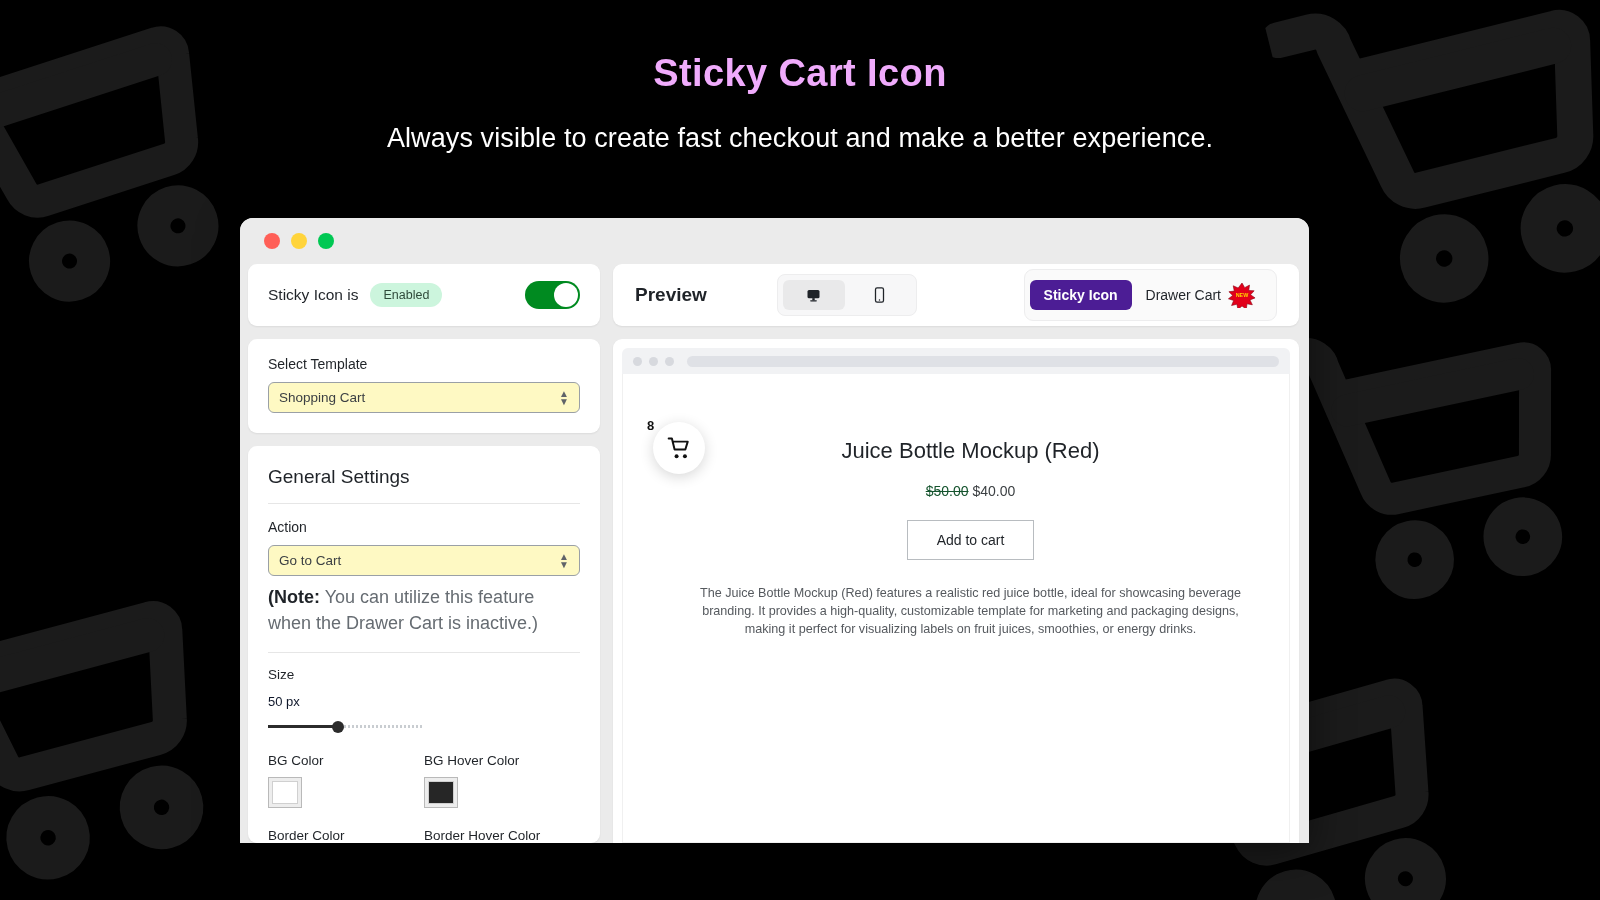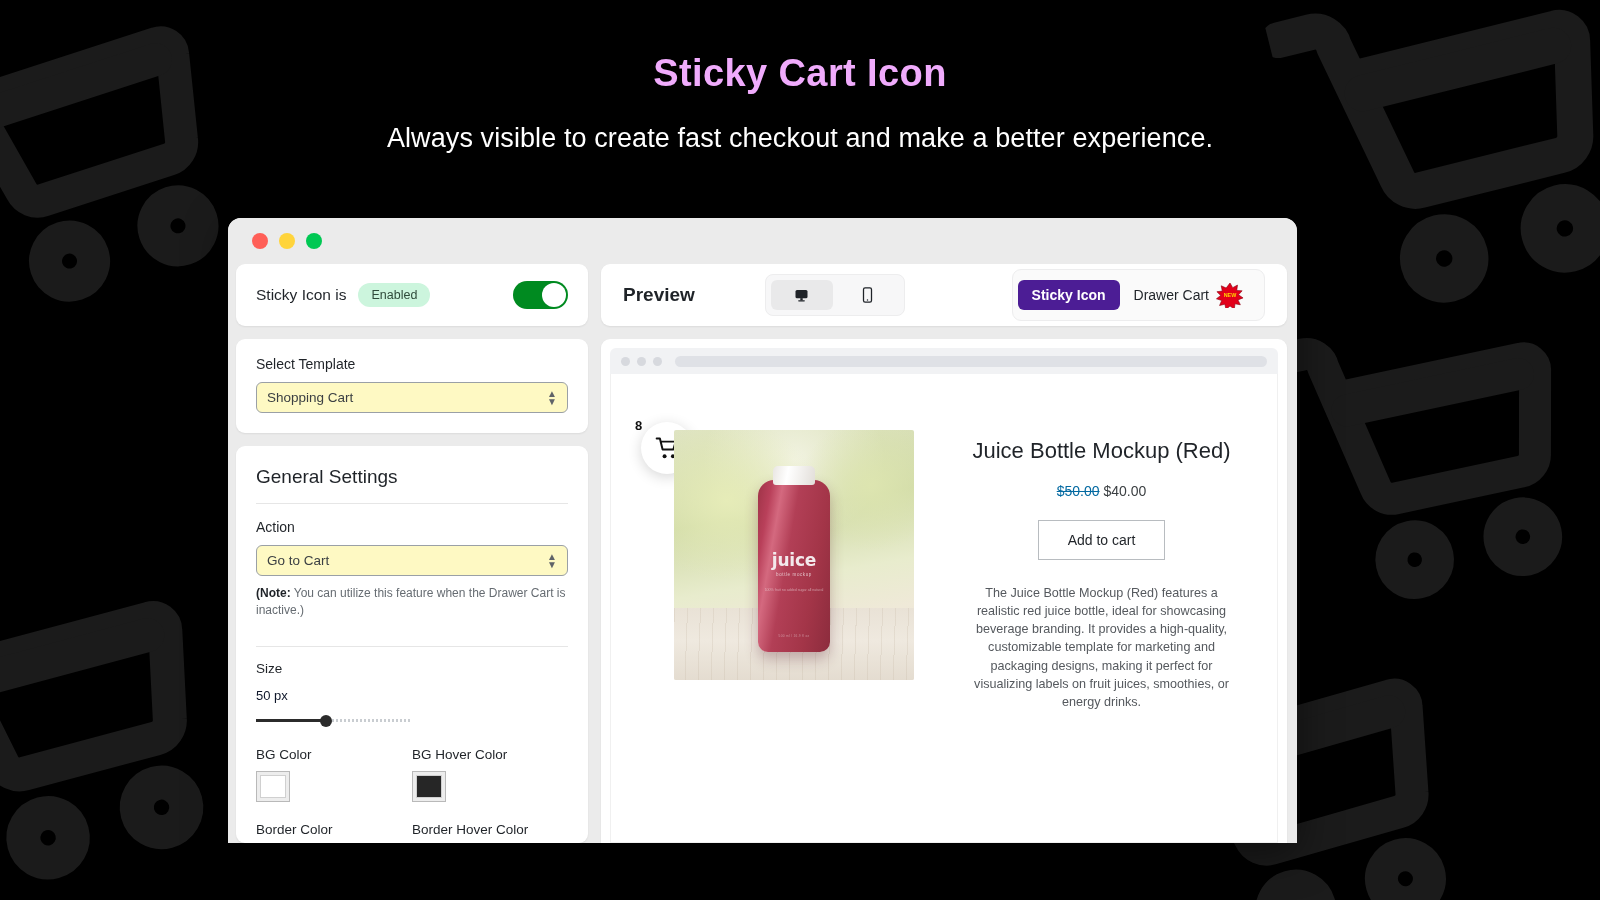--- a/index.html
+++ b/index.html
@@ -47,21 +47,21 @@
     margin-top: 27px;
     color: #ffffff;
     font-size: 27px;
     font-weight: 400;
     letter-spacing: 0.1px;
   }
 
   
   .app-window {
     position: absolute;
-    left: 228px;
+    left: 240px;
     top: 218px;
     width: 1069px;
     height: 625px;
     background: #ebebeb;
     border-radius: 13px 13px 0 0;
     overflow: hidden;
     z-index: 4;
     box-shadow: 0 10px 40px rgba(0,0,0,0.5);
   }
   .titlebar {
@@ -164,25 +164,25 @@
     overflow: hidden;
   }
   .gs-title {
     font-size: 19px;
     color: #1f2328;
     padding: 20px 0 15px;
     border-bottom: 1px solid #e6e6e6;
   }
   .gs-section { padding-top: 15px; }
   .note {
-    font-size: 12px;
+    font-size: 18px;
     color: #666c72;
     line-height: 1.42;
     margin-top: 9px;
-    padding-bottom: 27px;
+    padding-bottom: 16px;
     border-bottom: 1px solid #e6e6e6;
   }
   .note b { color: #1f2328; font-weight: 700; }
 
   .two-col {
     display: flex;
     padding-top: 14px;
   }
   .col { width: 50%; }
   .small-label { font-size: 13.5px; color: #1f2328; }
@@ -374,21 +374,21 @@
     color: rgba(245,235,238,0.5); font-size: 3.6px; line-height: 1.5; margin-top: 11px;
   }
   .bottle-foot {
     position: absolute; bottom: 14px; left: 0; width: 100%; text-align: center;
     color: rgba(245,235,238,0.45); font-size: 3.2px; letter-spacing: 0.3px;
   }
 
   .prod-info { flex: 1; text-align: center; padding-top: 8px; min-width: 0; }
   .prod-title { font-size: 22px; color: #1f2328; font-weight: 400; }
   .prod-price { margin-top: 19px; font-size: 14px; color: #3c4043; }
-  .prod-price s { color: #0369a1; text-align: center; }
+  .prod-price s { color: #14532d; text-align: center; }
   .atc-btn {
     margin: 21px auto 0;
     display: inline-block;
     border: 1px solid #b8bcc0;
     padding: 11px 29px;
     font-size: 14px;
     color: #1f2328;
     background: #fff;
   }
   .prod-desc {
@@ -572,35 +572,20 @@
           <div class="sticky-fab">
             <span class="fab-count">8</span>
             <svg width="25" height="25" viewBox="0 0 24 24">
               <path d="M1.6 2.4h3.1l2.6 10.6h10.3l2.3-7.6H6.2" fill="none" stroke="#111" stroke-width="1.9" stroke-linecap="round" stroke-linejoin="round"></path>
               <circle cx="9.2" cy="19.4" r="1.9" fill="#111"></circle>
               <circle cx="17.2" cy="19.4" r="1.9" fill="#111"></circle>
             </svg>
           </div>
 
           <div class="product">
-            <div class="prod-img">
-              <div class="wood"></div>
-              <div class="bottle">
-                <div class="bottle-body"></div>
-                <div class="bottle-cap"></div>
-                <div class="bottle-label">
-                  <div class="lj">juice</div>
-                  <div class="ls">bottle mockup</div>
-                  <div class="lt">100% fruit
-no added sugar
-all natural</div>
-                </div>
-                <div class="bottle-foot">500 ml / 16.9 fl oz</div>
-              </div>
-            </div>
 
             <div class="prod-info">
               <div class="prod-title">Juice Bottle Mockup (Red)</div>
               <div class="prod-price">
                 <s>$50.00</s>
                 <span>$40.00</span>
               </div>
               <div class="atc-btn">Add to cart</div>
               <div class="prod-desc">The Juice Bottle Mockup (Red) features a realistic red juice bottle, ideal for showcasing beverage branding. It provides a high-quality, customizable template for marketing and packaging designs, making it perfect for visualizing labels on fruit juices, smoothies, or energy drinks.</div>
             </div>

